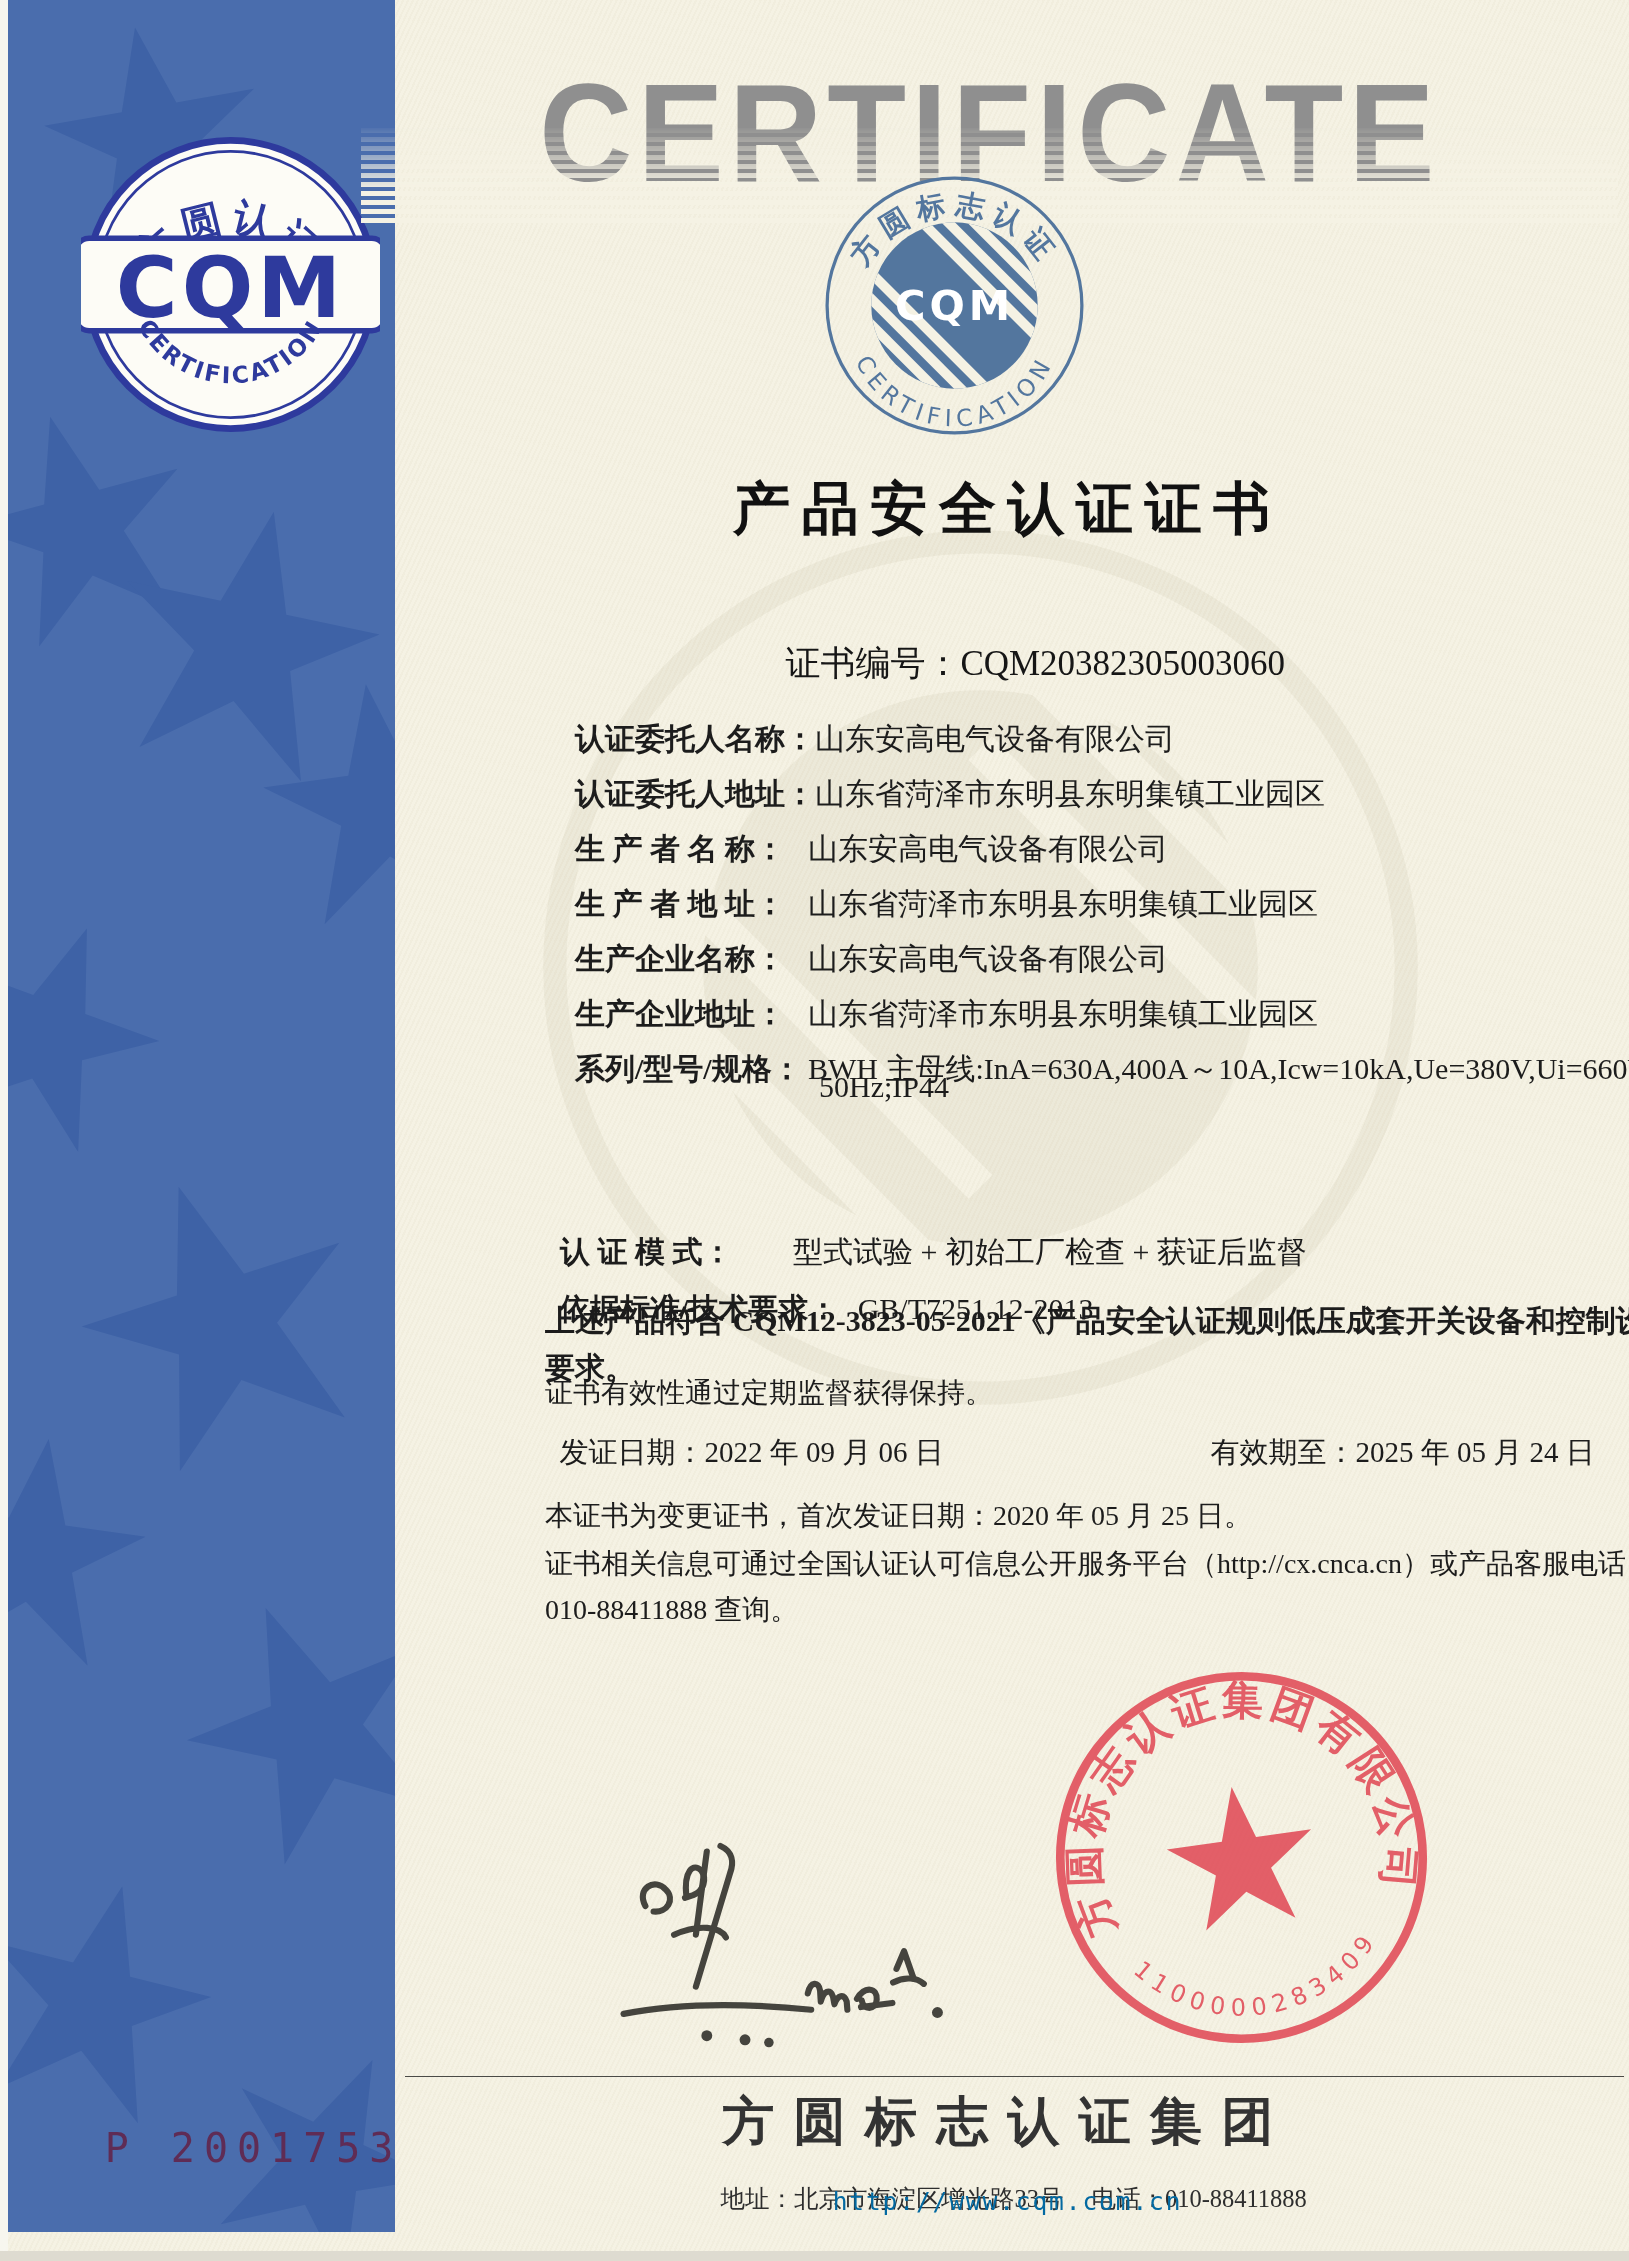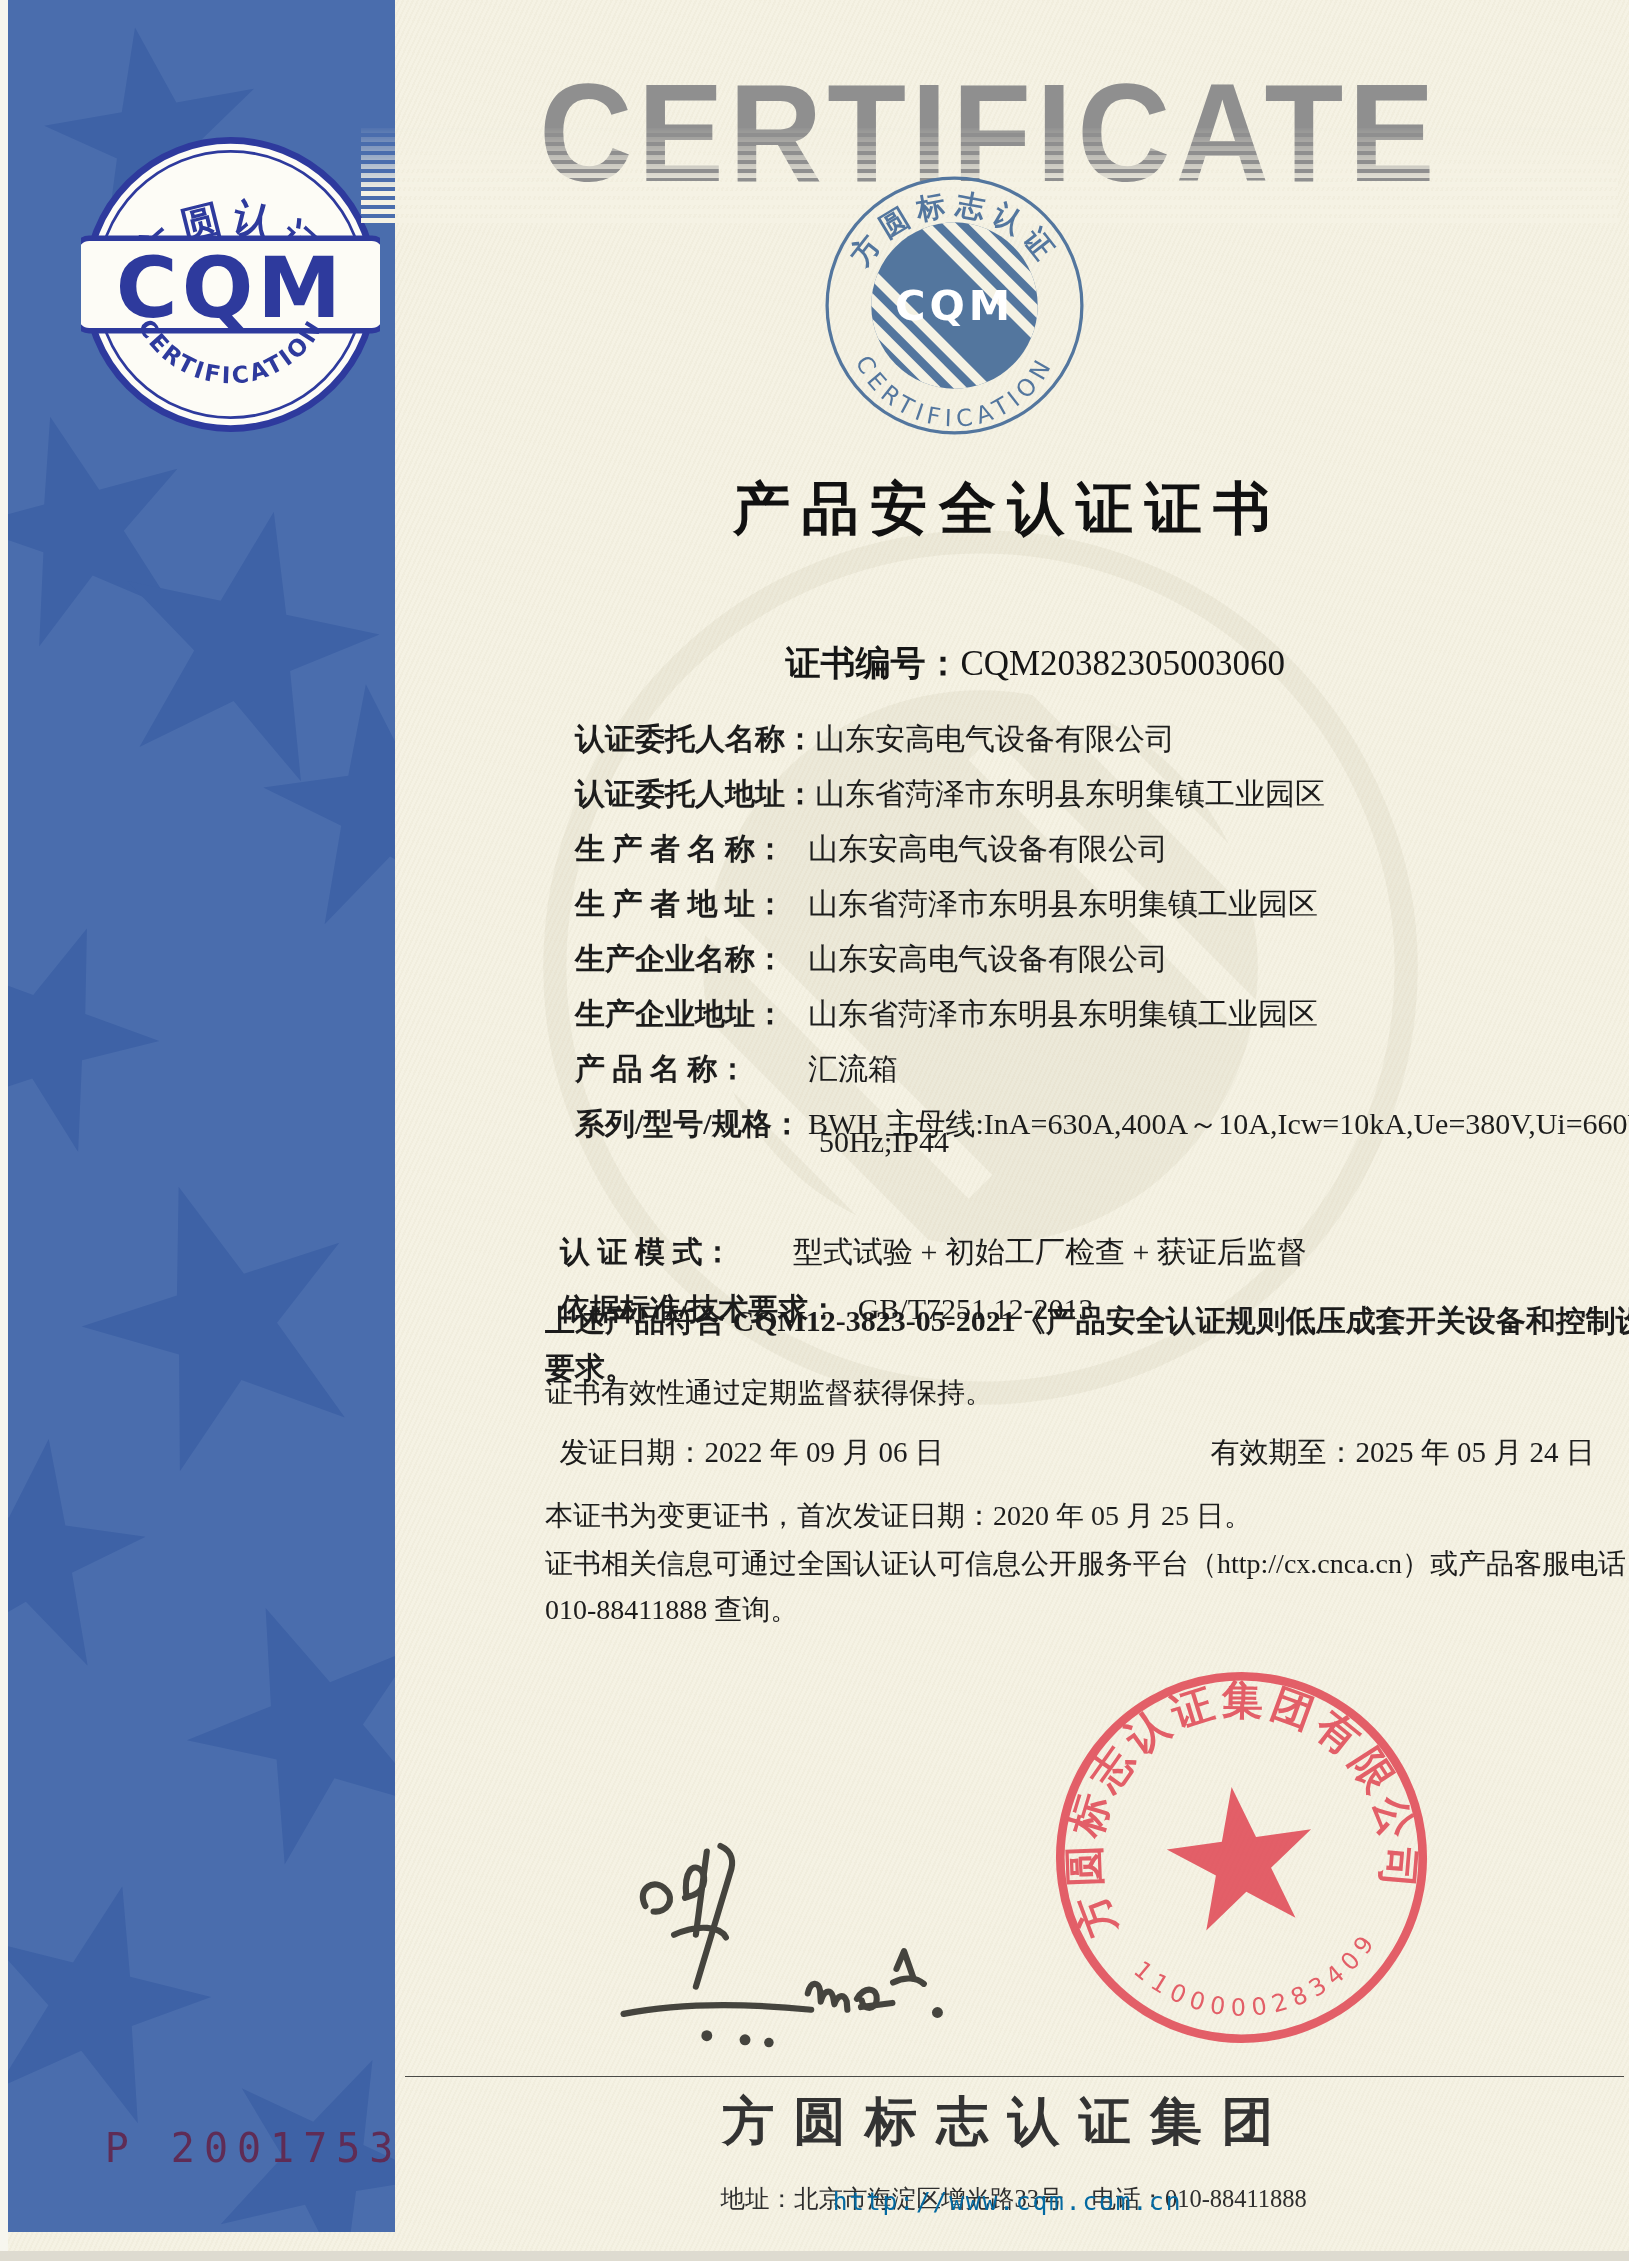--- a/index.html
+++ b/index.html
@@ -55,21 +55,21 @@
 
   
   .title{
     position:absolute;left:395px;top:471px;width:1225px;text-align:center;
     font-size:57px;font-weight:bold;letter-spacing:11.6px;color:#111;white-space:pre;
   }
   .cert-no{
     position:absolute;left:395px;top:600px;width:1225px;text-align:center;
     font-size:35px;color:#161616;white-space:pre;
   }
-  .cert-no .lab{font-weight:bold;margin-left:38px;}
+  .cert-no .lab{font-weight:normal;margin-left:38px;}
 
   
   .fields{position:absolute;left:545px;top:685px;width:1045px;}
   .field-row{height:55px;font-size:30px;white-space:pre;}
   .f-label{display:inline-block;min-width:233px;font-weight:bold;white-space:pre;vertical-align:top;}
   .f-value{white-space:pre;}
   .f-value2{padding-left:274px;white-space:pre;}
 
   .line{position:absolute;left:545px;font-size:30px;white-space:pre;}
   .line .f-label{min-width:233px;}
@@ -208,23 +208,20 @@
   <div class="field-row">
     <span class="f-label">生 产 者 地 址：</span><span class="f-value">山东省菏泽市东明县东明集镇工业园区</span>
   </div>
   <div class="field-row">
     <span class="f-label">生产企业名称：</span><span class="f-value">山东安高电气设备有限公司</span>
   </div>
   <div class="field-row">
     <span class="f-label">生产企业地址：</span><span class="f-value">山东省菏泽市东明县东明集镇工业园区</span>
   </div>
   <div class="field-row">
-    <span class="f-label">产 品 名 称：</span><span class="f-value">汇流箱</span>
-  </div>
-  <div class="field-row">
     <span class="f-label">系列/型号/规格：</span><span class="f-value">BWH 主母线:InA=630A,400A～10A,Icw=10kA,Ue=380V,Ui=660V;</span>
   </div>
   <div class="field-row f-value2">50Hz;IP44</div>
 </div>
 
 <div class="line mode-row">
   <span class="f-label">认 证 模 式：</span><span>型式试验 + 初始工厂检查 + 获证后监督</span>
 </div>
 <div class="line standard-row">
   <span class="bold">依据标准/技术要求：</span><span class="gap">GB/T7251.12-2013</span>

